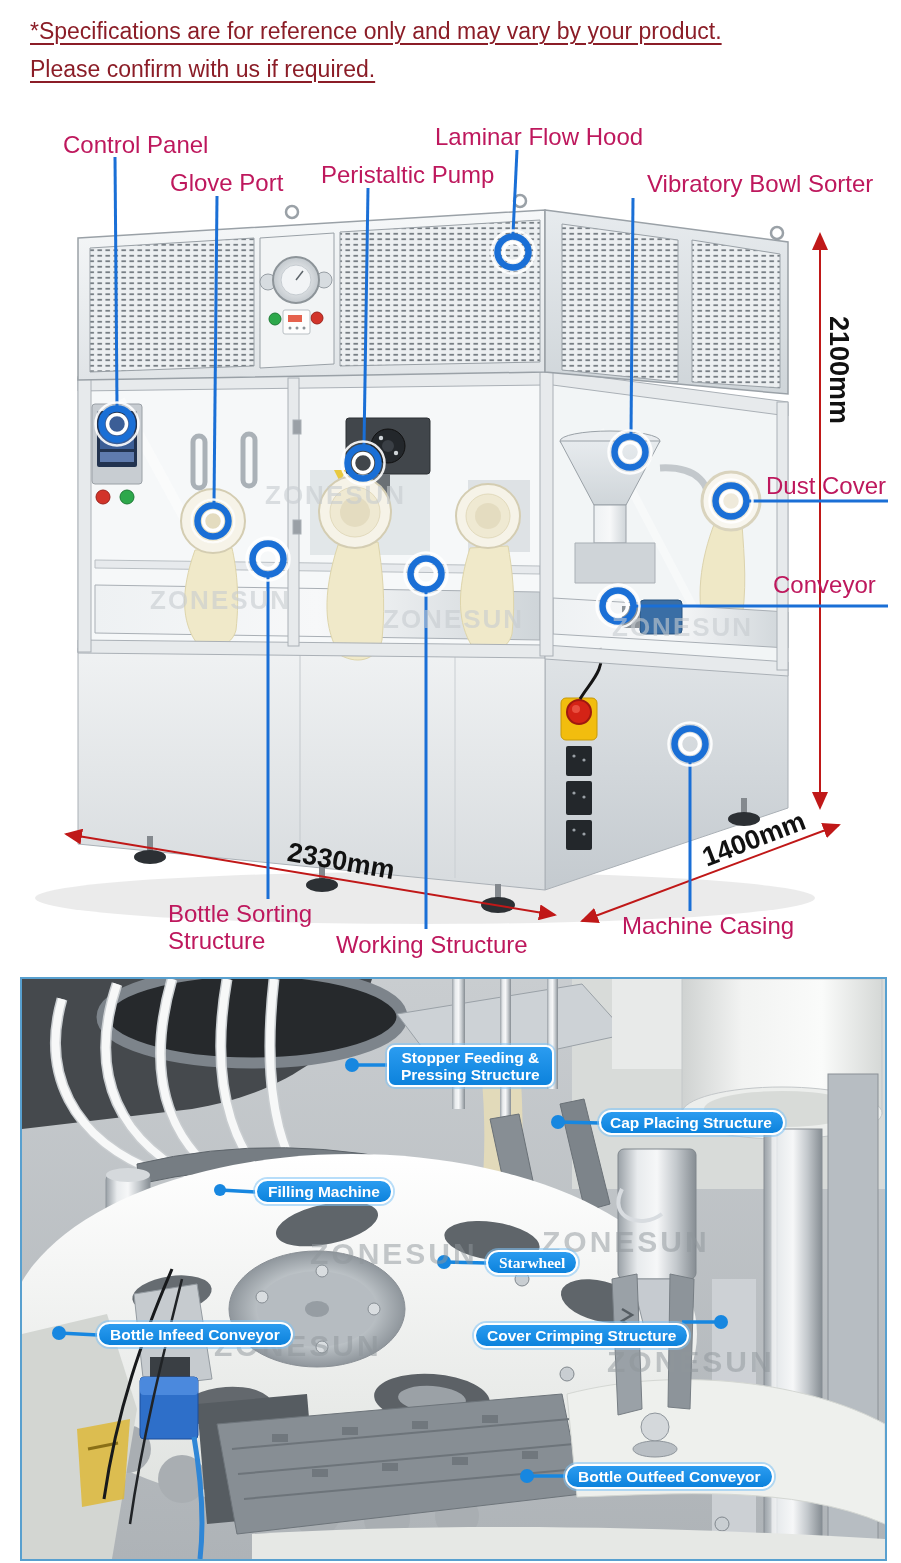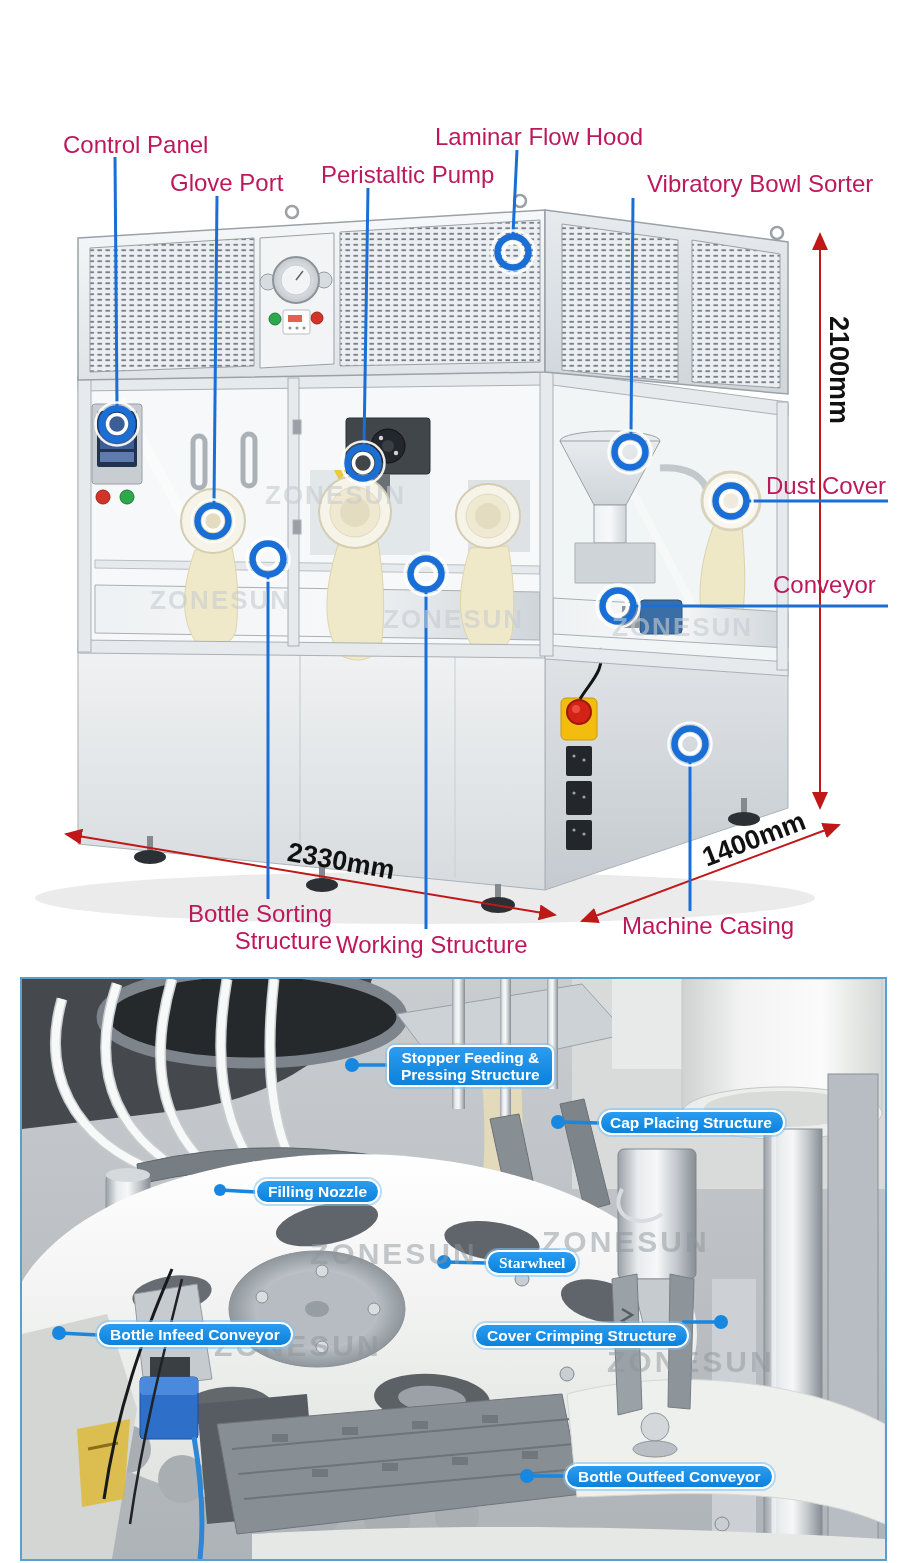--- a/index.html
+++ b/index.html
@@ -3,21 +3,21 @@
 <meta charset="utf-8">
 <style>
   html,body{margin:0;padding:0;background:#fff;}
   .page{position:relative;width:901px;height:1563px;background:#fff;overflow:hidden;
         font-family:"Liberation Sans",sans-serif;}
   
   .disclaimer{position:absolute;left:30px;top:12px;color:#8b1d27;font-size:23px;line-height:38px;}
   .disclaimer div{text-decoration:underline;text-underline-offset:4px;text-decoration-thickness:1.5px;}
   
   .dlab{position:absolute;color:#be185d;font-size:24px;white-space:nowrap;}
-  .dlab.center{text-align:right;white-space:normal;line-height:27px;}
+  .dlab.center{text-align:left;white-space:normal;line-height:27px;}
   .dim{position:absolute;color:#111;font-size:27px;font-weight:700;white-space:nowrap;}
   .dim-v{writing-mode:vertical-rl;}
   
   .wm{position:absolute;font-weight:700;pointer-events:none;}
   .wm-d{color:#c7ccd0;font-size:26px;letter-spacing:2px;opacity:.6;}
   .wm-p{color:#8f969b;font-size:30px;letter-spacing:3px;opacity:.5;}
   
   .photo{position:absolute;left:20px;top:977px;width:863px;height:580px;border:2px solid #58a0cf;box-sizing:content-box;}
   .photo svg{position:absolute;left:0;top:0;}
   
@@ -25,20 +25,24 @@
         border-radius:999px;box-shadow:0 0 0 2px rgba(125,195,245,.55);color:#fff;font-weight:700;
         font-size:15.5px;line-height:17px;padding:2px 11px;white-space:nowrap;}
   .pill.two{text-align:center;border-radius:8px;padding:2px 12px;}
   svg{display:block;}
 </style>
 </head>
 <body>
 
 <div class="page">
 
+  <div class="disclaimer">
+    <div>*Specifications are for reference only and may vary by your product.</div>
+    <div>Please confirm with us if required.</div>
+  </div>
 
   <svg width="901" height="977" viewBox="0 0 901 977" style="position:absolute;left:0;top:0;">
     <defs>
       <linearGradient id="faceL" x1="0" y1="0" x2="0" y2="1">
         <stop offset="0" stop-color="#f6f8f9"></stop>
           <stop offset="1" stop-color="#e0e4e7"></stop>
       </linearGradient>
       <linearGradient id="faceR" x1="0" y1="0" x2="0" y2="1">
         <stop offset="0" stop-color="#e7ebee"></stop>
           <stop offset="1" stop-color="#cfd5d9"></stop>
@@ -517,20 +521,20 @@
     <div class="wm wm-p" style="left:288px;top:258px;">ZONESUN</div>
     <div class="wm wm-p" style="left:520px;top:246px;">ZONESUN</div>
     <div class="wm wm-p" style="left:192px;top:350px;">ZONESUN</div>
     <div class="wm wm-p" style="left:585px;top:366px;">ZONESUN</div>
 
     <div class="pill two" style="left:365px;top:66px;">
       <div>Stopper Feeding &amp;</div>
       <div>Pressing Structure</div>
     </div>
     <div class="pill" style="left:577px;top:131px;padding-left:9px;">Cap Placing Structure</div>
-    <div class="pill" style="left:233px;top:200px;">Filling Nozzle</div>
+    <div class="pill" style="left:233px;top:200px;">Filling Machine</div>
     <div class="pill" style="left:464px;top:271px;font-family:Liberation Serif, serif;">Starwheel</div>
     <div class="pill" style="left:452px;top:344px;">Cover Crimping Structure</div>
     <div class="pill" style="left:75px;top:343px;">Bottle Infeed Conveyor</div>
     <div class="pill" style="left:543px;top:485px;">Bottle Outfeed Conveyor</div>
   </div>
 
 </div>
 
 </body></html>

